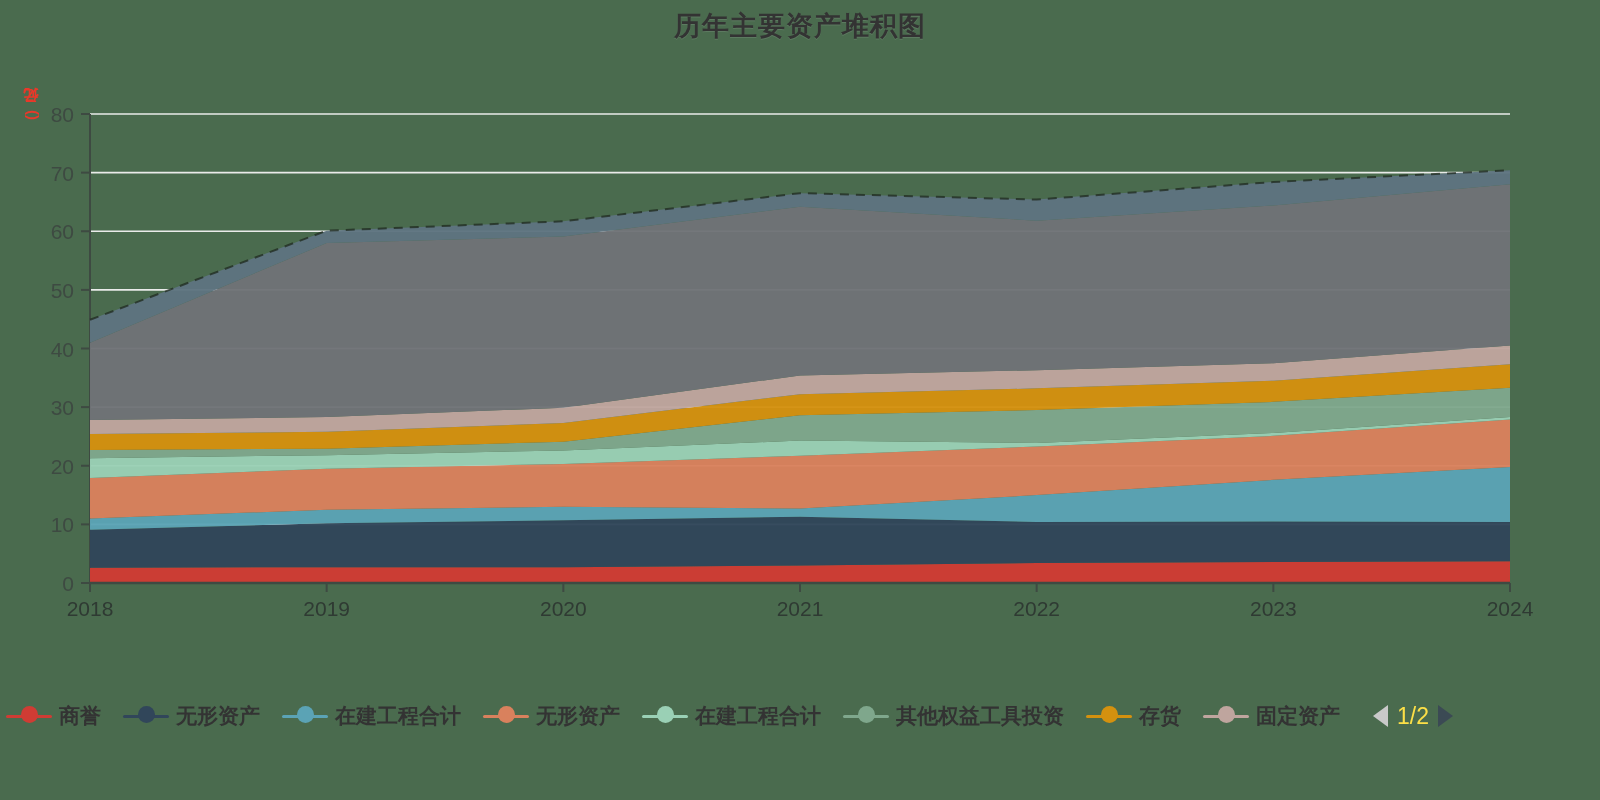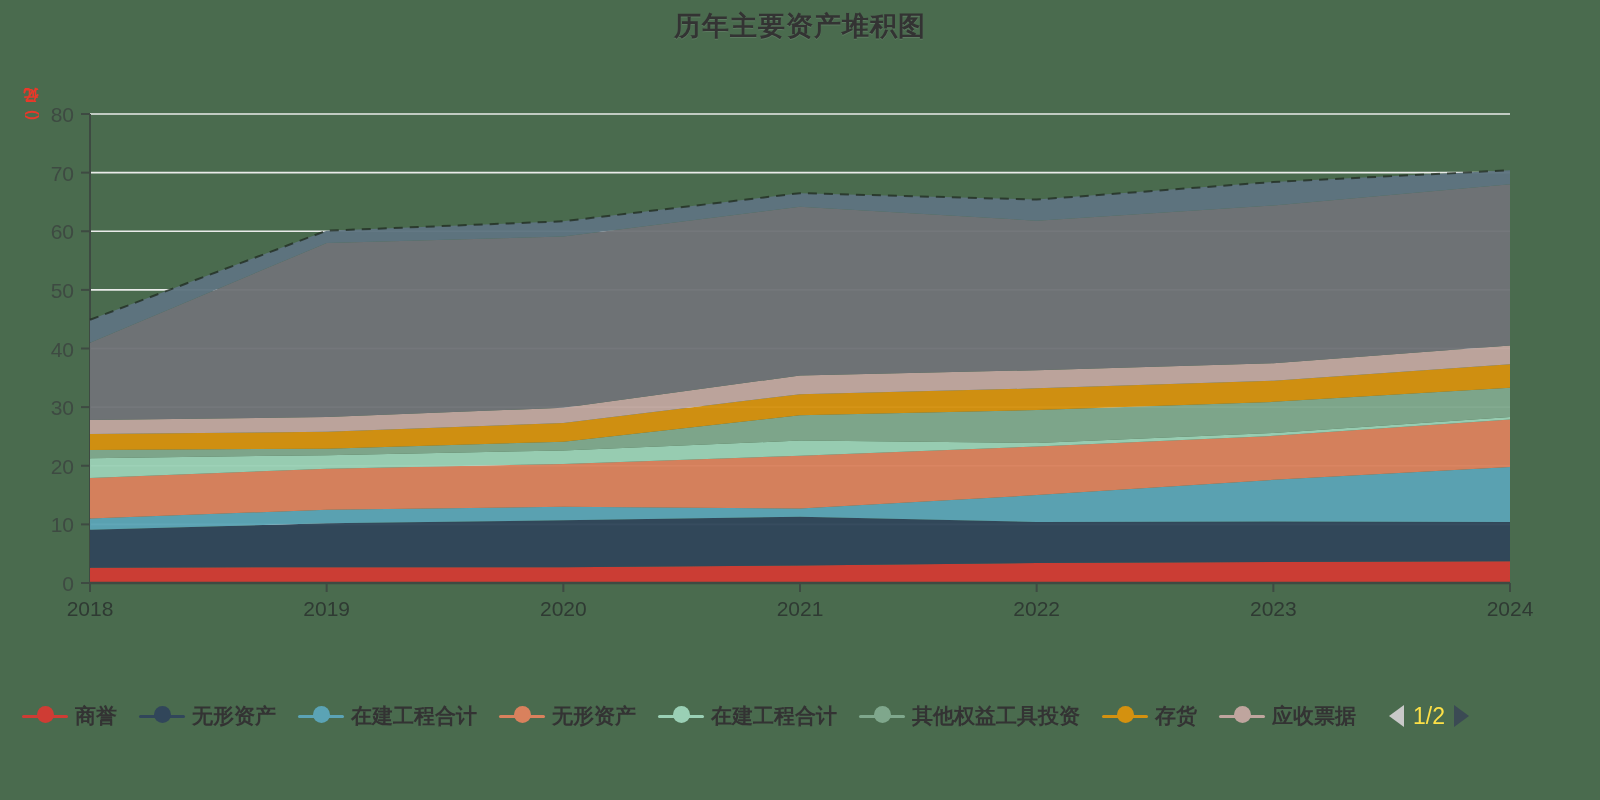--- a/index.html
+++ b/index.html
@@ -33,21 +33,21 @@
     transform-origin:center;
     letter-spacing:0px;
   }
 
   .ytick{font-size:21px;fill:#3e4a42;font-family:"Liberation Sans",sans-serif;}
   .xtick{font-size:21px;fill:#2f3a33;font-family:"Liberation Sans",sans-serif;font-weight:normal;}
 
   .legend{
     position:absolute;left:0;top:690px;width:1600px;height:52px;
     display:flex;align-items:center;
-    padding-left:22px;box-sizing:border-box;
+    padding-left:6px;box-sizing:border-box;
   }
   .legend-item{
     display:flex;align-items:center;
     margin-right:22px;
     white-space:nowrap;
     cursor:pointer;
   }
   .legend-mark{
     position:relative;
     width:46px;height:22px;
@@ -204,21 +204,21 @@
             <span class="lm-line" style="background: rgb(212, 145, 15);"></span>
             <span class="lm-dot" style="background: rgb(212, 145, 15);"></span>
           </span>
           <span class="legend-label">存货</span>
         </div>
         <div class="legend-item">
           <span class="legend-mark">
             <span class="lm-line" style="background: rgb(191, 165, 158);"></span>
             <span class="lm-dot" style="background: rgb(191, 165, 158);"></span>
           </span>
-          <span class="legend-label truncated">应收票据</span>
+          <span class="legend-label truncated">固定资产</span>
         </div>
       </div>
     <div class="pager">
       <div class="pg-arrow left"></div>
       <span class="pg-count">1/2</span>
       <div class="pg-arrow right"></div>
     </div>
   </div>
 
 </div>

